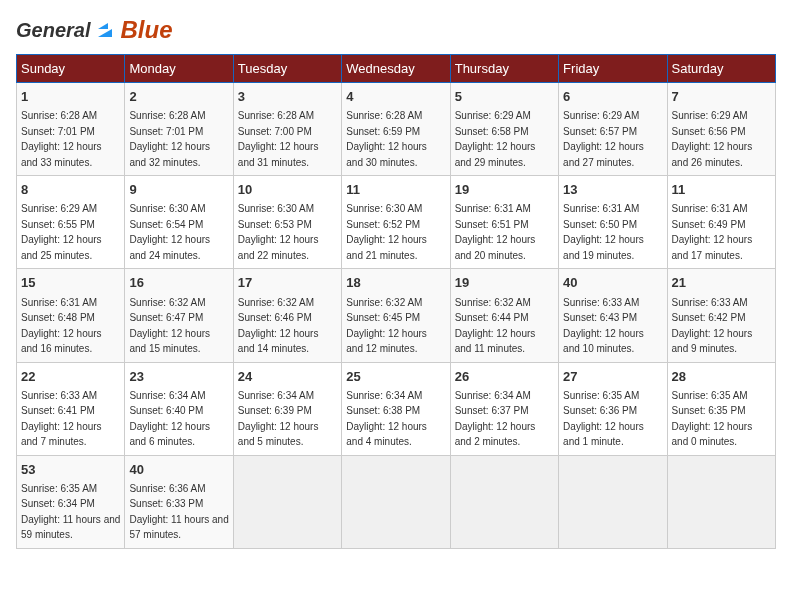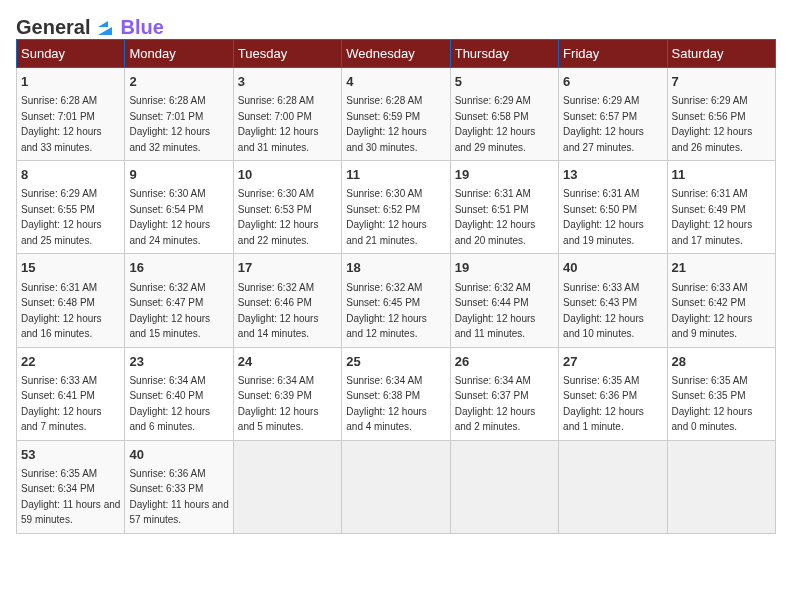--- a/index.html
+++ b/index.html
@@ -7,20 +7,22 @@
       font-family: Arial, sans-serif;
       background: #fff;
       width: 792px;
       min-height: 612px;
       padding: 16px;
     }
     .header {
       display: flex;
       justify-content: space-between;
       align-items: flex-start;
+      margin-bottom: 10px;
+      font-style: italic;
     }
     .logo {
       display: flex;
       align-items: center;
       gap: 4px;
     }
     .title-block {
       text-align: right;
     }
     .month-title {
@@ -78,21 +80,21 @@
 </head>
 <body>
 
 <div class="header">
   <div class="logo">
   <span style="font-size:20px;font-weight:bold;color:#333;">General</span>
   <svg width="22" height="22" viewBox="0 0 22 22">
     <polygon points="4,18 18,10 18,18" fill="#2196F3"></polygon>
     <polygon points="4,10 14,4 14,10" fill="#2196F3"></polygon>
   </svg>
-  <span style="font-size:20px;font-weight:bold;color:#8b5cf6;">Blue</span>
+  <span style="font-size:24px;font-weight:bold;color:#c2410c;">Blue</span>
 </div>
   <div class="title-block">
     <div class="month-title"></div>
     <div class="location-title"></div>
   </div>
 </div>
 
 <table>
   <thead>
     <tr>

